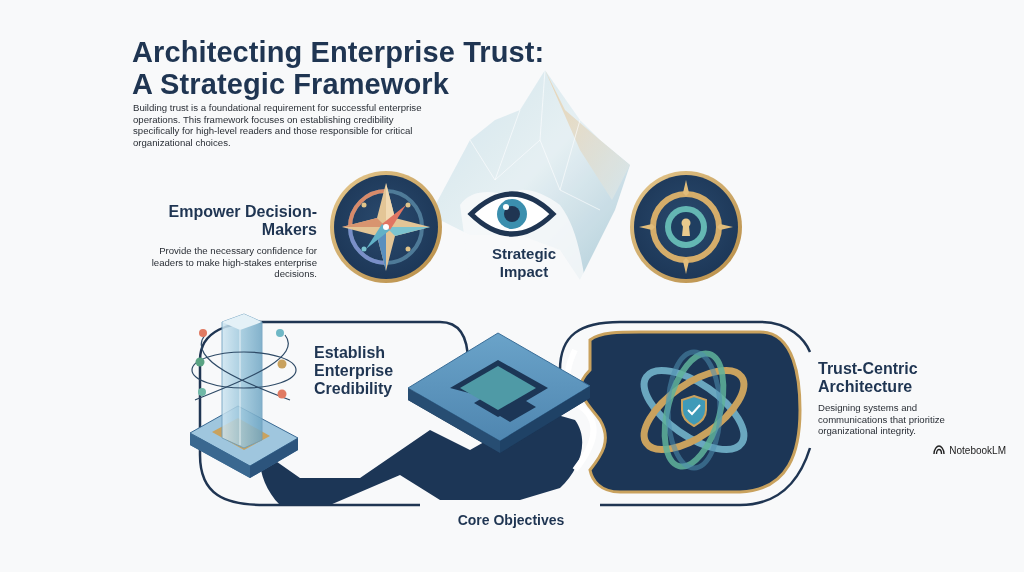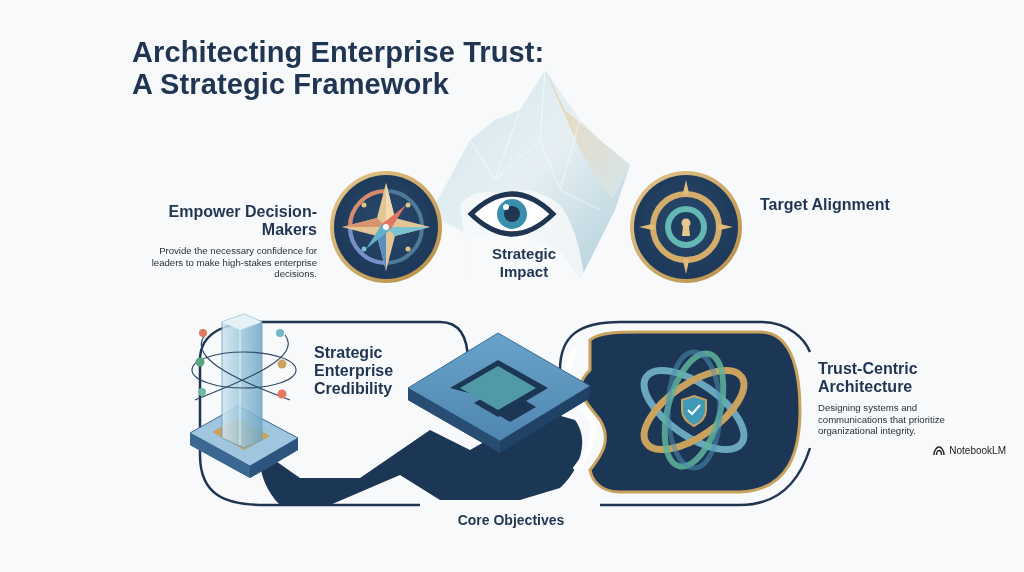--- a/index.html
+++ b/index.html
@@ -36,21 +36,21 @@
     position: absolute; left: 474px; top: 245px; width: 100px;
     text-align: center; font-size: 15px; line-height: 18px;
     font-weight: 700; color: #1f3552;
   }
   .core {
     position: absolute; left: 441px; top: 512px; width: 140px; text-align: center;
     font-size: 14px; font-weight: 700; color: #1f3552;
   }
   .brand {
     position: absolute; right: 18px; bottom: 10px;
-    font-size: 10px; color: #222; display: flex; align-items: flex-end; gap: 4px;
+    font-size: 10px; color: #222; display: flex; align-items: flex-start; gap: 4px;
   }
   .brand svg { width: 12px; height: 10px; }
 </style>
 </head>
 <body>
 
 <div class="canvas">
 
   <svg width="1024" height="572" viewBox="0 0 1024 572" style="position:absolute;left:0;top:0">
     <defs>
@@ -179,34 +179,34 @@
       <path d="M 694 396 L 706 400 L 706 410 C 706 418 700 423 694 426 C 688 423 682 418 682 410 L 682 400 Z" fill="#3f9ab8" stroke="#c9a25e" stroke-width="2"></path>
       <path d="M 688 410 L 692 414 L 700 405" fill="none" stroke="#ffffff" stroke-width="2"></path>
     </g>
   </svg>
 
   <h1 class="title">
     <span>Architecting Enterprise Trust:</span>
     <span>A Strategic Framework</span>
   </h1>
 
+  <p class="intro">Building trust is a foundational requirement for successful enterprise operations. This framework focuses on establishing credibility specifically for high-level readers and those responsible for critical organizational choices.</p>
 
   <div class="label-block empower">
     <div class="h">Empower Decision-Makers</div>
     <div class="p">Provide the necessary confidence for leaders to make high-stakes enterprise decisions.</div>
   </div>
 
   <div class="strategic">Strategic Impact</div>
 
   <div class="label-block target">
-    <div class="h">Target Alignment</div>
   </div>
 
   <div class="label-block establish">
-    <div class="h">Strategic Enterprise Credibility</div>
+    <div class="h">Establish Enterprise Credibility</div>
   </div>
 
   <div class="label-block trust">
     <div class="h">Trust-Centric Architecture</div>
     <div class="p">Designing systems and communications that prioritize organizational integrity.</div>
   </div>
 
   <div class="core">Core Objectives</div>
 
   <div class="brand">

